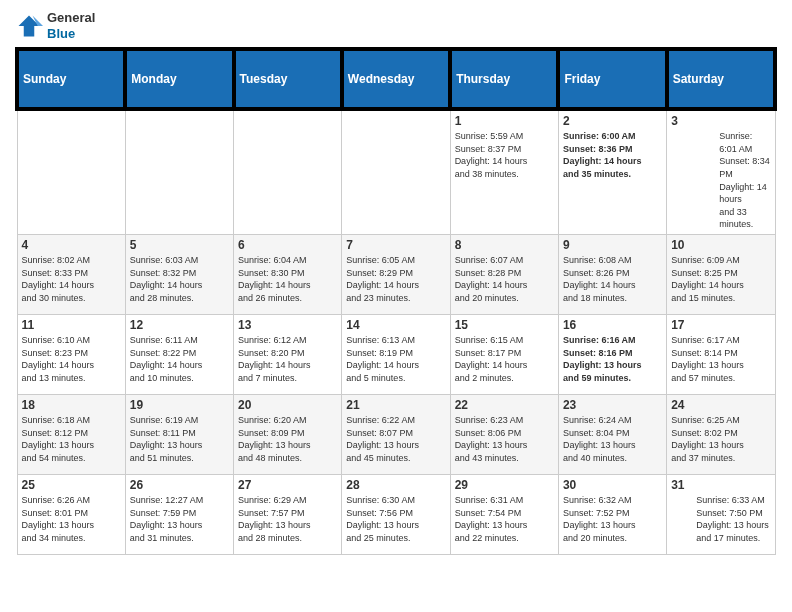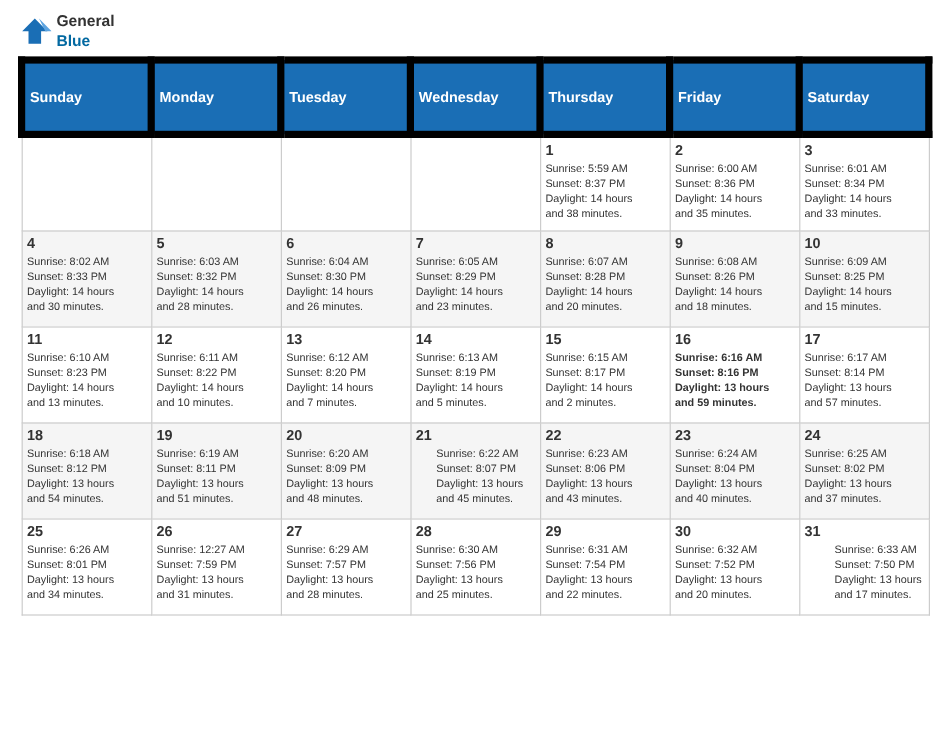--- a/index.html
+++ b/index.html
@@ -52,21 +52,21 @@
       width: 100%;
       table-layout: fixed;
     }
     .calendar th {
       background-color: #1a6eb5;
       color: #fff;
       font-size: 12px;
       font-weight: bold;
       padding: 21px 4px;
       text-align: left;
-      border: 6px solid #000000;
+      border: 4px solid #000000;
     }
     .calendar td {
       border: 1px solid #ccc;
       vertical-align: top;
       padding: 3px 4px;
       font-size: 9.5px;
       color: #333;
       background: #fff;
       height: 80px;
     }
@@ -130,28 +130,28 @@
           <td class="empty-cell"></td>
           <td>
             <div class="day-num">1</div>
             <div class="day-info" style="white-space: pre-line;">Sunrise: 5:59 AM
 Sunset: 8:37 PM
 Daylight: 14 hours
 and 38 minutes.</div>
           </td>
           <td>
             <div class="day-num">2</div>
-            <div class="day-info" style="white-space: pre-line;">Sunrise: 6:00 AM
+            <div class="day-info" style="white-space: pre-line; font-weight: bold;">Sunrise: 6:00 AM
 Sunset: 8:36 PM
 Daylight: 14 hours
 and 35 minutes.</div>
           </td>
           <td>
             <div class="day-num">3</div>
-            <div class="day-info" style="white-space: pre-line;">Sunrise: 6:01 AM
+            <div class="day-info" style="white-space: pre-line; margin-left: 48px;">Sunrise: 6:01 AM
 Sunset: 8:34 PM
 Daylight: 14 hours
 and 33 minutes.</div>
           </td>
         </tr>
         <tr>
           <td>
             <div class="day-num">4</div>
             <div class="day-info" style="white-space: pre-line;">Sunrise: 8:02 AM
 Sunset: 8:33 PM
@@ -269,21 +269,21 @@
           </td>
           <td>
             <div class="day-num">20</div>
             <div class="day-info" style="white-space: pre-line;">Sunrise: 6:20 AM
 Sunset: 8:09 PM
 Daylight: 13 hours
 and 48 minutes.</div>
           </td>
           <td>
             <div class="day-num">21</div>
-            <div class="day-info" style="white-space: pre-line; margin-left: 17px;">Sunrise: 6:22 AM
+            <div class="day-info" style="white-space: pre-line;">Sunrise: 6:22 AM
 Sunset: 8:07 PM
 Daylight: 13 hours
 and 45 minutes.</div>
           </td>
           <td>
             <div class="day-num">22</div>
             <div class="day-info" style="white-space: pre-line;">Sunrise: 6:23 AM
 Sunset: 8:06 PM
 Daylight: 13 hours
 and 43 minutes.</div>

